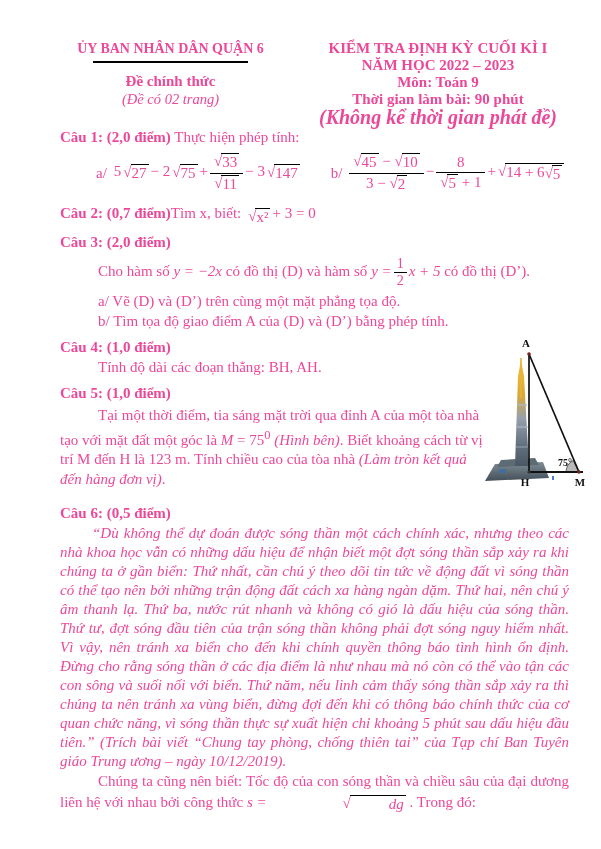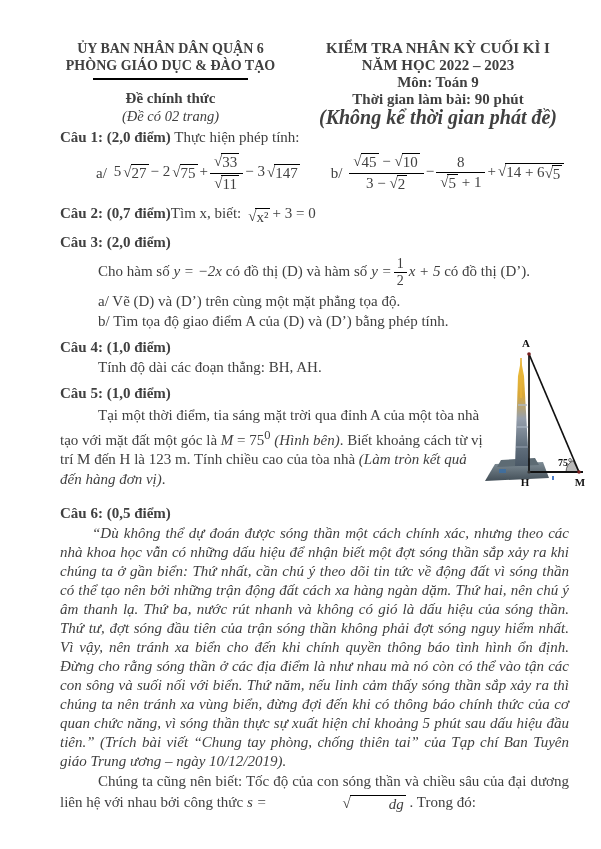--- a/index.html
+++ b/index.html
@@ -1,18 +1,18 @@
 <!DOCTYPE html>
 <html><head>
 <meta charset="utf-8">
 <style>
   html,body { margin:0; padding:0; background:#ffffff; }
   .page {
     width:601px; height:849px; position:relative; background:#fff;
-    font-family:"Liberation Serif", serif; color:#404040; font-size:15px;
+    font-family:"Liberation Serif", serif; color:#ec4899; font-size:15px;
     overflow:hidden;
   }
   
   .header { display:flex; padding:40px 18px 0 48px; }
   .h-left  { width:245px; text-align:center; }
   .h-right { flex:1; text-align:center; }
   .h-left .l1, .h-left .l2 { font-weight:bold; font-size:14px; line-height:17px; }
   .rule { width:155px; border-top:2px solid #000; margin:4px auto 9px; height:0; }
   .exam-type { font-weight:bold; font-size:15px; line-height:18px; }
   .pages-note { font-style:italic; font-size:14.5px; line-height:18px; }
@@ -61,27 +61,26 @@
   .figure5 { position:absolute; left:479px; top:334px; width:122px; height:160px; }
 </style>
 </head>
 <body>
 
 <div class="page">
 
   <div class="header">
     <div class="h-left">
       <div class="l1">ỦY BAN NHÂN DÂN QUẬN 6</div>
-      <div class="l2">PHÒNG GIÁO DỤC &amp; ĐÀO TẠO</div>
       <div class="rule"></div>
       <div class="exam-type">Đề chính thức</div>
       <div class="pages-note">(Đề có 02 trang)</div>
     </div>
     <div class="h-right">
-      <div class="l1">KIỂM TRA NHÂN KỲ CUỐI KÌ I</div>
+      <div class="l1">KIỂM TRA ĐỊNH KỲ CUỐI KÌ I</div>
       <div class="l2">NĂM HỌC 2022 – 2023</div>
       <div class="l3">Môn: Toán 9</div>
       <div class="l4">Thời gian làm bài: 90 phút</div>
       <div class="l5">(Không kể thời gian phát đề)</div>
     </div>
   </div>
 
   <div class="doc-body">
 
     <p class="qline mt24"><b>Câu 1: (2,0 điểm)</b><span> Thực hiện phép tính:</span></p>

